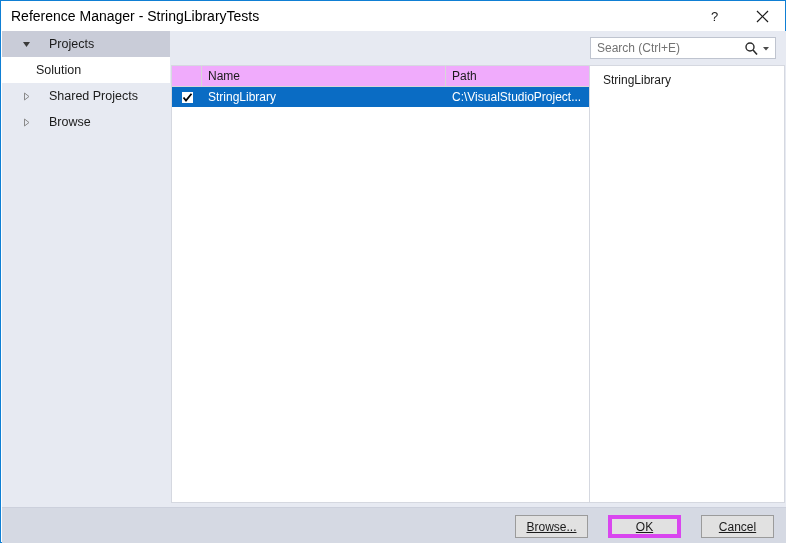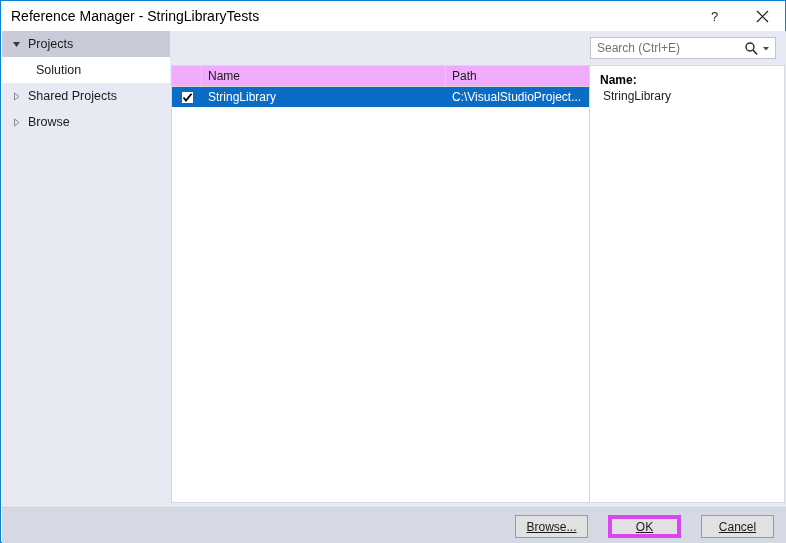--- a/index.html
+++ b/index.html
@@ -80,21 +80,21 @@
   .side-item {
     position: relative;
     height: 26px;
     display: flex;
     align-items: center;
     font-size: 12.5px;
     color: #1b1b1b;
     cursor: default;
     white-space: nowrap;
   }
-  .side-item.level0 { padding-left: 10px; }
+  .side-item.level0 { padding-left: 20px; gap: 11px; }
   .side-item.level1 { padding-left: 32px; }
   .side-item.expanded { background: #c9ccd8; }
   .side-item.selected { background: #ffffff; }
   .twisty {
     width: 14px;
     display: inline-flex;
     align-items: center;
     justify-content: flex-start;
     flex: 0 0 14px;
   }
@@ -359,21 +359,20 @@
                 <path d="M1.5 5.5 L4 8.5 L9.5 1.8" fill="none" stroke="#000000" stroke-width="1.8"></path>
               </svg>
             </span>
           </div>
           <div class="cell name">StringLibrary</div>
           <div class="cell path">C:\VisualStudioProject...</div>
         </div>
       </div>
 
       <div class="detailpane">
-        <div class="detail-label">Name:</div>
         <div class="detail-value">StringLibrary</div>
       </div>
 
     </div>
   </div>
 
   <div class="footer">
     <div class="footer-buttons">
       <button class="btn">Browse...</button>
       <button class="btn default">OK</button>

